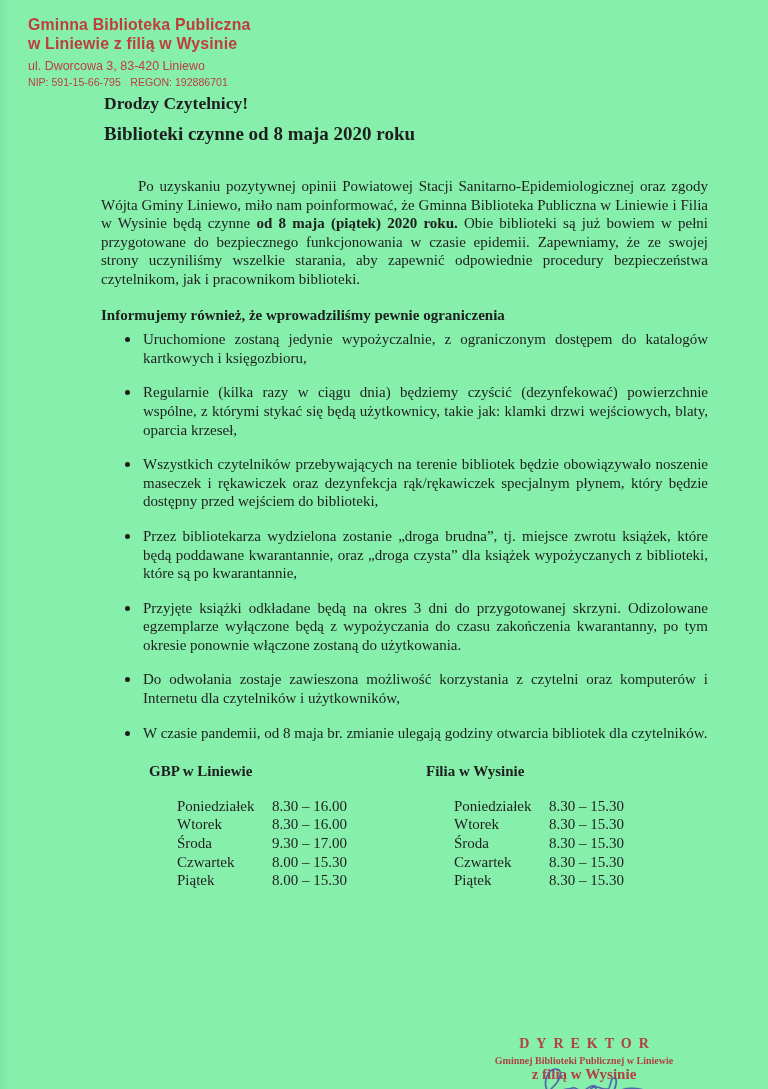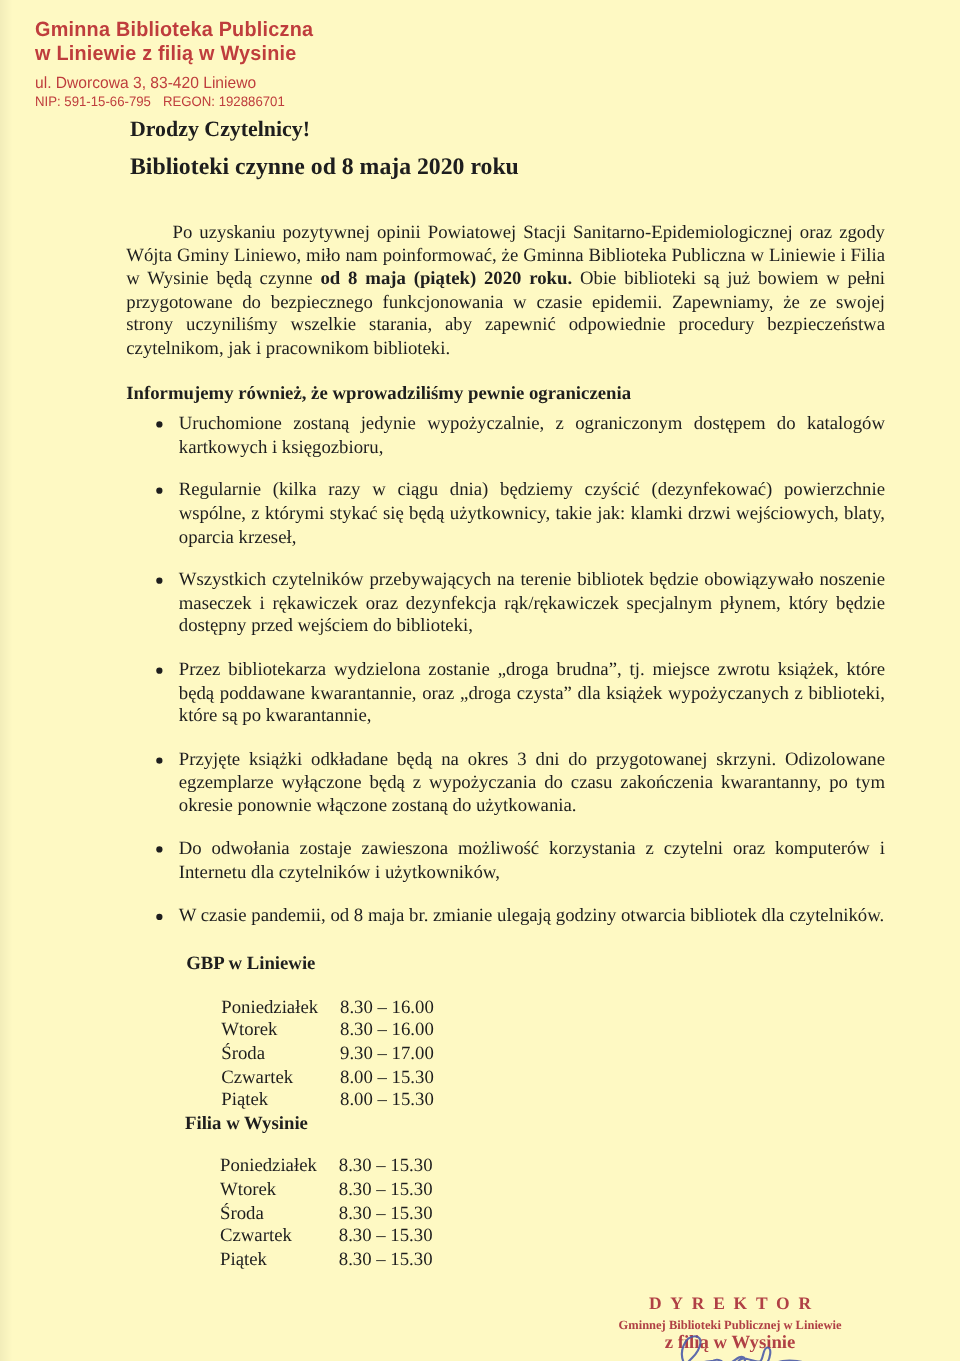--- a/index.html
+++ b/index.html
@@ -5,21 +5,21 @@
   html, body { margin:0; padding:0; }
   body {
     background:#e8e8e8;
     font-family:"Liberation Serif", serif;
   }
   .page {
     position:relative;
     width:768px;
     height:1089px;
     margin:0 auto;
-    background:#fef9c3;
+    background:#86efac;
     color:#1e1e1e;
     overflow:hidden;
   }
   
   .page::before{
     content:"";
     position:absolute; left:0; top:0; bottom:0; width:10px;
     background:linear-gradient(90deg, rgba(0,0,0,0.05), rgba(0,0,0,0));
     pointer-events:none;
   }
@@ -77,21 +77,21 @@
   ul.restrictions li::before {
     content:"";
     position:absolute;
     left:24px; top:7px;
     width:5px; height:5px;
     border-radius:50%;
     background:#1e1e1e;
   }
 
   
-  .hours { display:flex; margin-top:20px;flex-direction:column; }
+  .hours { display:flex; margin-top:20px; }
   .hours-table { width:230px; margin-left:48px; }
   .hours-table + .hours-table { margin-left:47px; }
   .hours-title { font-weight:bold; margin-bottom:16px; }
   .hrow { line-height:18.6px; }
   .hrow .day { display:inline-block; width:95px;margin-left:28px; }
 
   
   .sig-stamp {
     position:absolute;
     left:484px; top:1036px;

